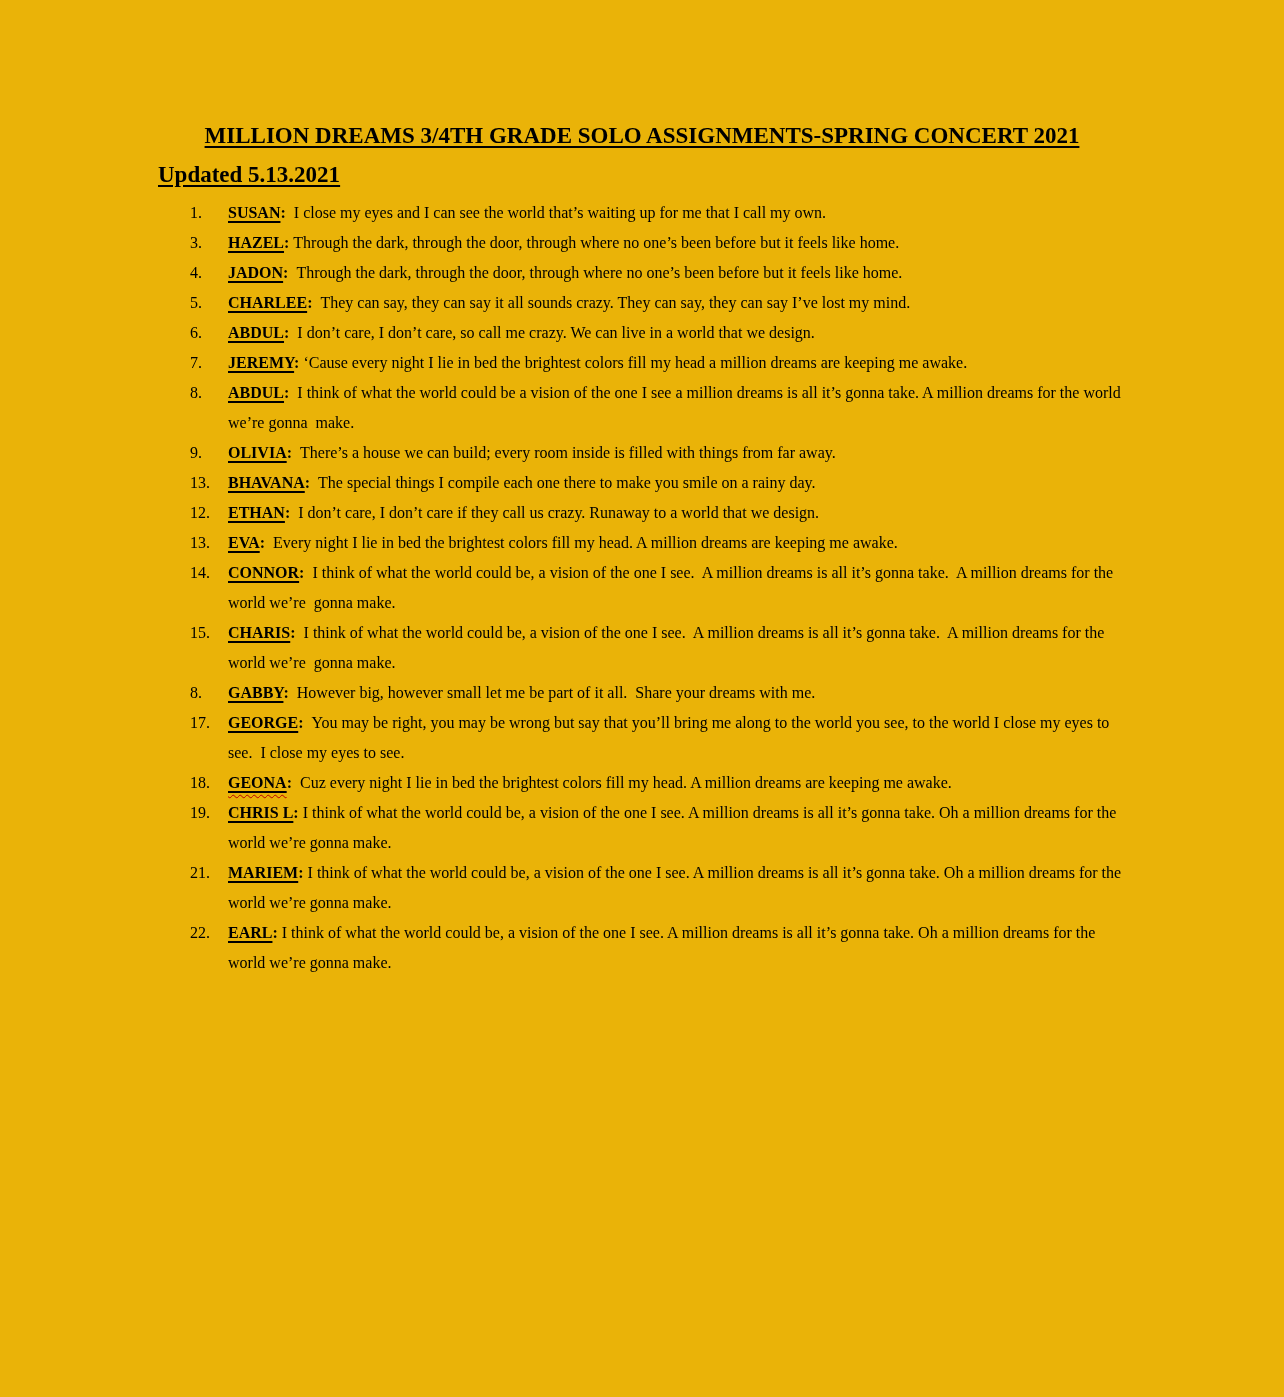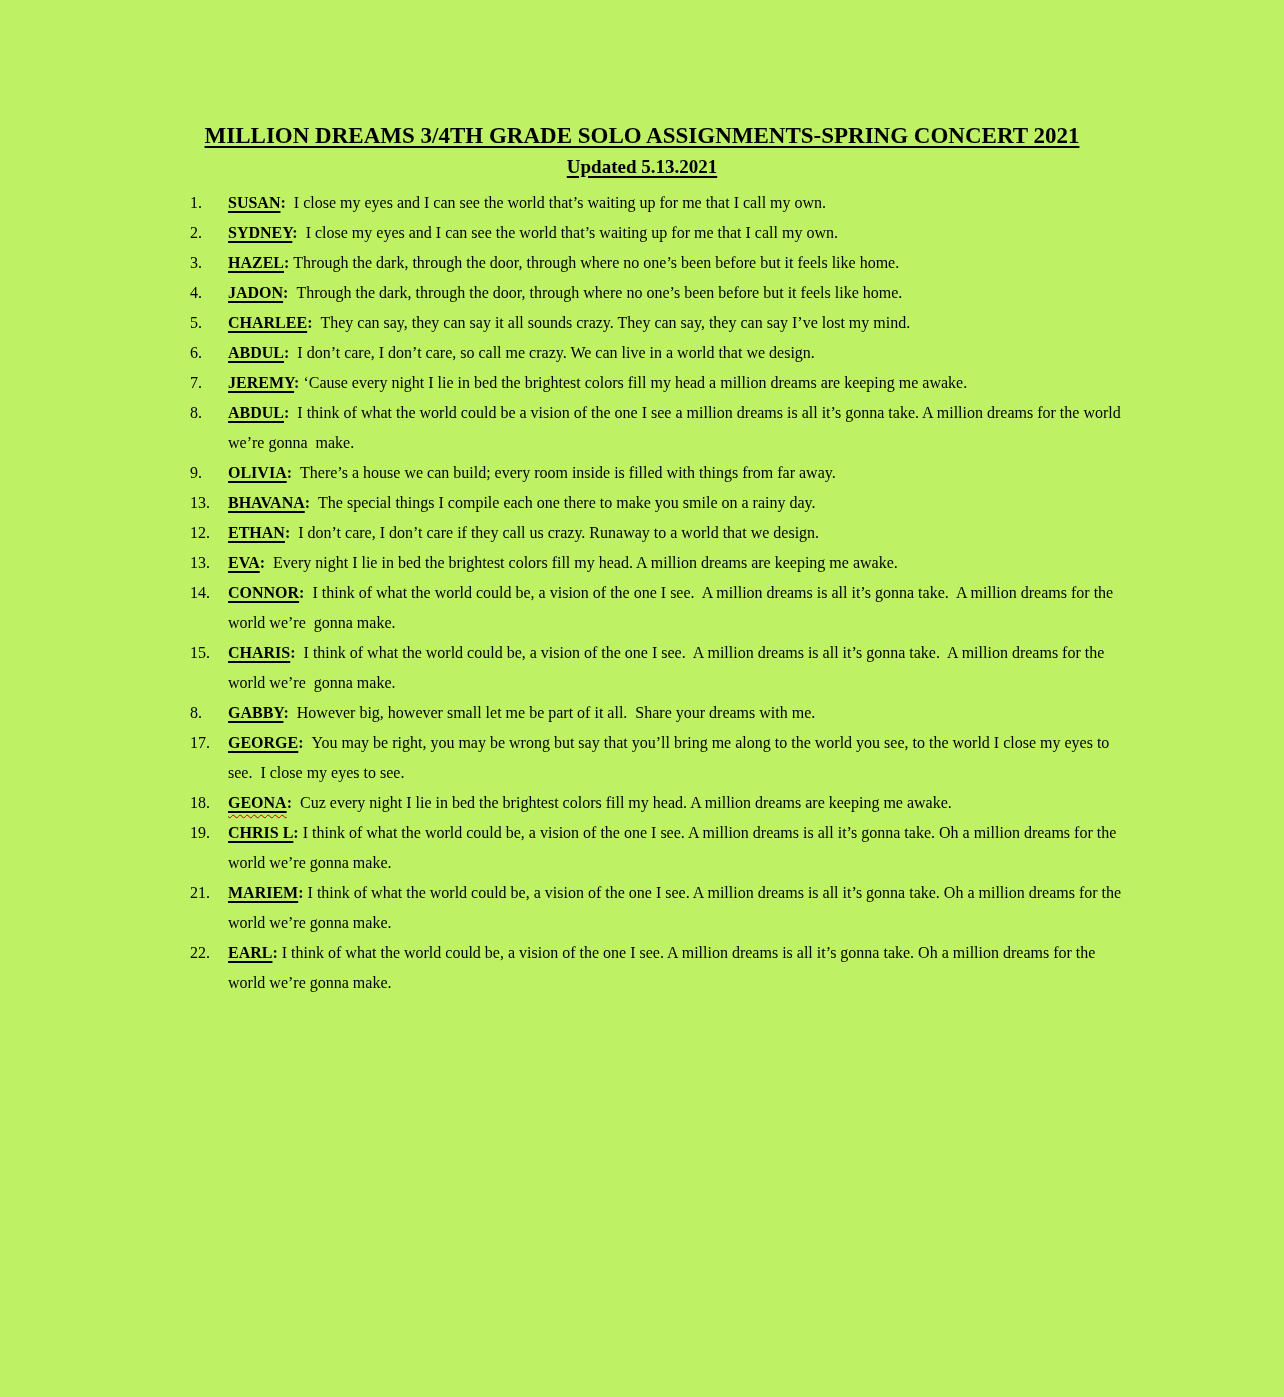--- a/index.html
+++ b/index.html
@@ -6,46 +6,45 @@
     margin: 0;
     padding: 0;
     background: #ffffff;
     color: #000000;
     font-family: "Liberation Serif", "DejaVu Serif", serif;
   }
   .canvas {
     position: relative;
     width: 1284px;
     height: 1397px;
-    background: #bef264;
+    background: #eab308;
     overflow: hidden;
     font-family: Liberation Serif, serif;
   }
   .page {
     position: absolute;
     top: 120px;
     left: 150px;
     width: 984px;
   }
   .doc-title {
     margin: 0;
     font-size: 23px;
     line-height: 31px;
     font-weight: bold;
     text-align: center;
     text-decoration: underline;
     text-decoration-thickness: 2px;
     text-underline-offset: 3px;
   }
   .doc-subtitle {
-    margin: 0;
-    font-size: 19px;
+    margin: 8px;
+    font-size: 23px;
     line-height: 31px;
     font-weight: bold;
-    text-align: center;
     text-decoration: underline;
     text-decoration-thickness: 2px;
     text-underline-offset: 3px;
   }
   ol.assignments {
     list-style: none;
     margin: 6px 0 0 0;
     padding: 0 0 0 40px;
     width: 944px;
     font-size: 16px;
@@ -82,21 +81,20 @@
 </style>
 </head>
 <body>
 
 <div class="canvas">
   <div class="page">
     <h1 class="doc-title">MILLION DREAMS 3/4TH GRADE SOLO ASSIGNMENTS-SPRING CONCERT 2021</h1>
     <h2 class="doc-subtitle">Updated 5.13.2021</h2>
     <ol class="assignments" id="assignment-list">
         <li class="item"><span class="num">1.</span><span class="name"><span>SUSAN</span></span><span class="sep">:  </span><span class="lyric">I close my eyes and I can see the world that’s waiting up for me that I call my own.</span></li>
-        <li class="item"><span class="num">2.</span><span class="name"><span>SYDNEY</span></span><span class="sep">:  </span><span class="lyric">I close my eyes and I can see the world that’s waiting up for me that I call my own.</span></li>
         <li class="item"><span class="num">3.</span><span class="name"><span>HAZEL</span></span><span class="sep">: </span><span class="lyric">Through the dark, through the door, through where no one’s been before but it feels like home.</span></li>
         <li class="item"><span class="num">4.</span><span class="name"><span>JADON</span></span><span class="sep">:  </span><span class="lyric">Through the dark, through the door, through where no one’s been before but it feels like home.</span></li>
         <li class="item"><span class="num">5.</span><span class="name"><span>CHARLEE</span></span><span class="sep">:  </span><span class="lyric">They can say, they can say it all sounds crazy. They can say, they can say I’ve lost my mind.</span></li>
         <li class="item"><span class="num">6.</span><span class="name"><span>ABDUL</span></span><span class="sep">:  </span><span class="lyric">I don’t care, I don’t care, so call me crazy. We can live in a world that we design.</span></li>
         <li class="item"><span class="num">7.</span><span class="name"><span>JEREMY</span></span><span class="sep">: </span><span class="lyric">‘Cause every night I lie in bed the brightest colors fill my head a million dreams are keeping me awake.</span></li>
         <li class="item"><span class="num">8.</span><span class="name"><span>ABDUL</span></span><span class="sep">:  </span><span class="lyric">I think of what the world could be a vision of the one I see a million dreams is all it’s gonna take. A million dreams for the world we’re gonna  make.</span></li>
         <li class="item"><span class="num">9.</span><span class="name"><span>OLIVIA</span></span><span class="sep">:  </span><span class="lyric">There’s a house we can build; every room inside is filled with things from far away.</span></li>
         <li class="item"><span class="num">13.</span><span class="name"><span>BHAVANA</span></span><span class="sep">:  </span><span class="lyric">The special things I compile each one there to make you smile on a rainy day.</span></li>
         <li class="item"><span class="num">12.</span><span class="name"><span>ETHAN</span></span><span class="sep">:  </span><span class="lyric">I don’t care, I don’t care if they call us crazy. Runaway to a world that we design.</span></li>
         <li class="item"><span class="num">13.</span><span class="name"><span>EVA</span></span><span class="sep">:  </span><span class="lyric">Every night I lie in bed the brightest colors fill my head. A million dreams are keeping me awake.</span></li>

